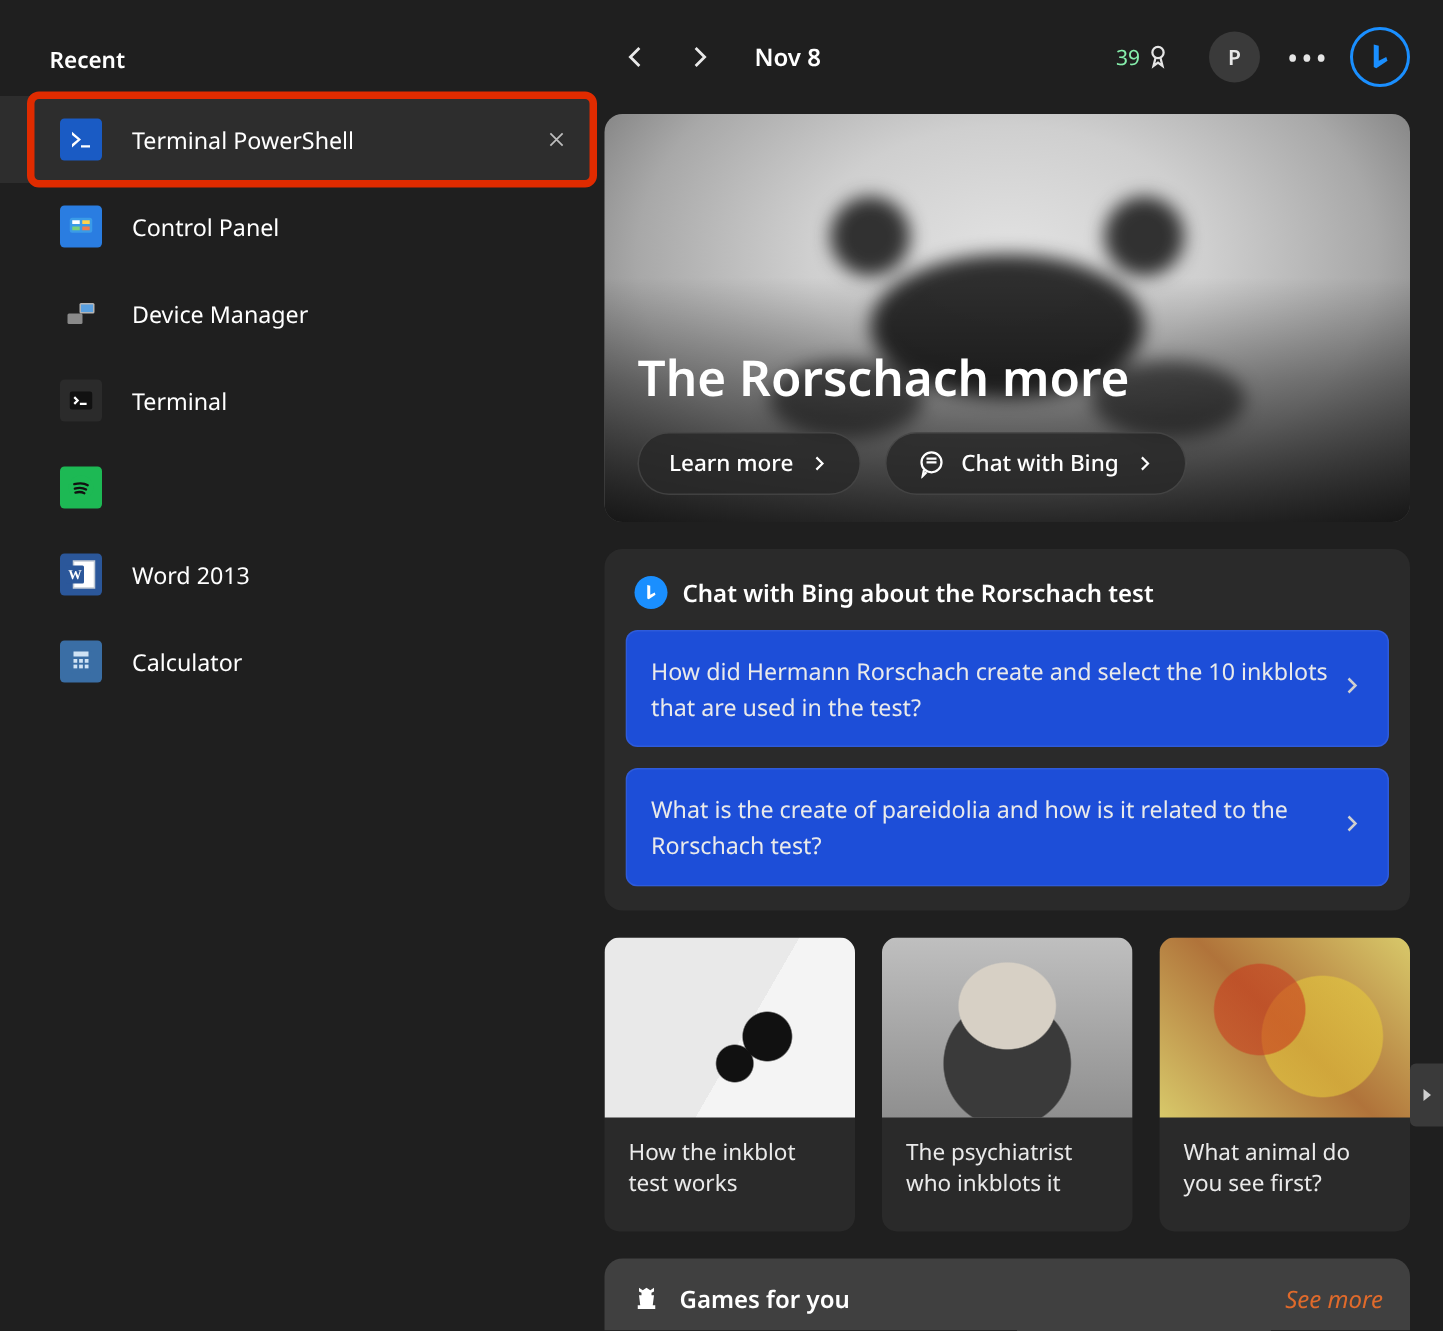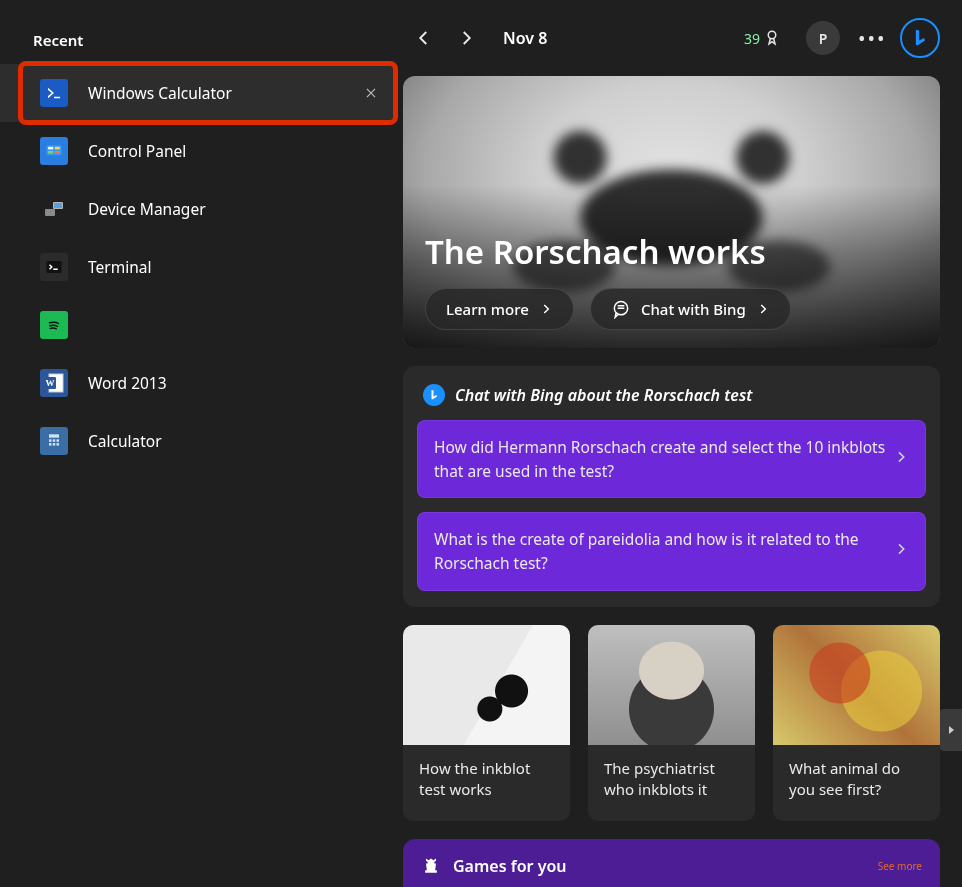--- a/index.html
+++ b/index.html
@@ -127,30 +127,30 @@
   }
   .pill svg { width: 14px; height: 14px; }
   .pill .chat-ic { width: 20px; height: 20px; }
 
   
   .panel {
     background: #2a2a2a;
     border-radius: 12px;
     padding: 18px 14px 16px 14px;
   }
-  .panel-head { display: flex; align-items: center; gap: 10px; margin-bottom: 14px; margin-left: 6px; font-style: italic;}
+  .panel-head { display: flex; align-items: center; gap: 10px; margin-bottom: 14px; margin-left: 6px;}
   .bing-dot {
     width: 22px; height: 22px; border-radius: 50%;
     background: #1a8fff; display: inline-flex; align-items: center; justify-content: center;
   }
   .bing-dot svg { width: 12px; height: 12px; fill: #fff; }
   .panel-head-title { font-size: 16px; font-weight: 600; }
   .qrow {
     display: flex; align-items: center;
-    background: #6d28d9;
+    background: #1d4ed8;
     border: 1px solid rgba(255,255,255,.08);
     border-radius: 8px;
     padding: 14px 16px;
     margin-bottom: 14px;
     cursor: pointer;
   }
   .qrow:last-child { margin-bottom: 0; }
   .qrow .qtext { flex: 1; font-size: 15.5px; line-height: 1.55; color: #eaeaea; }
   .qrow .chev { color: #cfcfcf; }
 
@@ -183,42 +183,42 @@
   .side-arrow {
     position: absolute; right: -22px; top: 84px;
     width: 22px; height: 42px;
     background: #3a3a3a; border-radius: 4px 0 0 4px;
     display: flex; align-items: center; justify-content: center;
     color: #cfcfcf; cursor: pointer;
   }
 
   
   .games {
-    background: #4c1d95;
+    background: #404040;
     border-radius: 12px 12px 0 0;
     padding: 16px 18px 10px 18px;
     display: flex; align-items: center;
   }
   .games-title { font-size: 16px; font-weight: 600; display: flex; align-items: center; gap: 12px;}
-  .games .see-more { margin-left: auto; color: #e06a2b; font-size: 10px; cursor: pointer; }
+  .games .see-more { margin-left: auto; color: #e06a2b; font-size: 16px; cursor: pointer; font-style: italic; }
 </style>
 </head>
 <body>
 
 <div class="sidebar">
   <div class="sidebar-title">Recent</div>
   <div class="recent-list">
 
     <div class="recent-item highlighted">
       <span class="app-icon ic-ps">
         <svg viewBox="0 0 24 24" width="18" height="18">
             <path fill="#fff" d="M4 5l8 7-8 7v-3l5-4-5-4zM12 17h8v2h-8z"></path>
           </svg>
       </span>
-      <span class="label">Windows Calculator</span>
+      <span class="label">Terminal PowerShell</span>
       <span class="close">
         <svg viewBox="0 0 24 24" width="14" height="14">
             <path stroke="#bdbdbd" stroke-width="2" fill="none" d="M5 5l14 14M19 5L5 19"></path>
           </svg>
       </span>
     </div>
 
     <div class="recent-item">
       <span class="app-icon ic-cp">
         <svg viewBox="0 0 24 24" width="20" height="20">
@@ -325,21 +325,21 @@
     </div>
     <div class="more-dots">•••</div>
     <div class="bing-orb">
       <svg viewBox="0 0 24 24">
           <path fill="#1a8fff" d="M7 2l4 1v12l6-3 1 3-9 6-2-1V2z"></path>
         </svg>
     </div>
   </div>
 
   <div class="hero">
-    <div class="hero-title">The Rorschach works</div>
+    <div class="hero-title">The Rorschach more</div>
     <div class="hero-btns">
       <div class="pill">
         <span>Learn more</span>
         <svg viewBox="0 0 24 24">
             <path fill="none" stroke="#fff" stroke-width="2.5" d="M9 5l7 7-7 7"></path>
           </svg>
       </div>
       <div class="pill">
         <svg class="chat-ic" viewBox="0 0 24 24">
             <circle cx="12" cy="11" r="8" fill="none" stroke="#fff" stroke-width="1.8"></circle>

